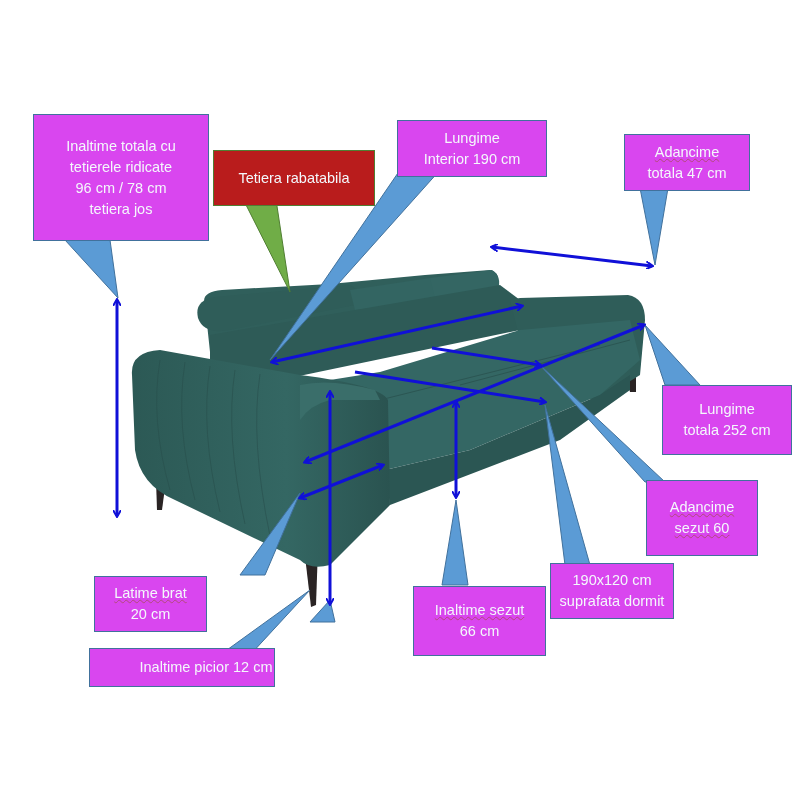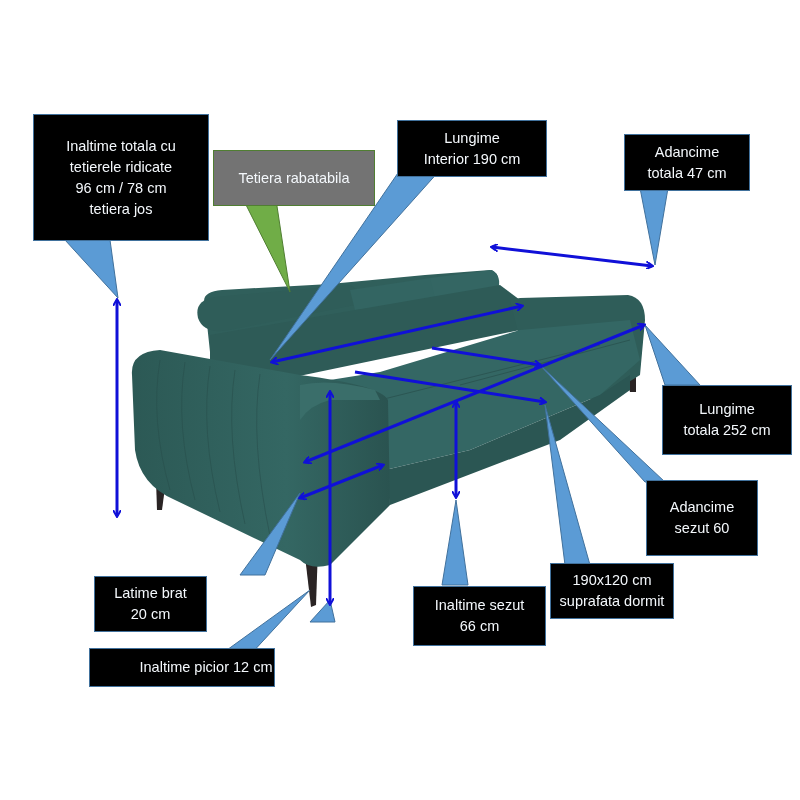--- a/index.html
+++ b/index.html
@@ -1,21 +1,21 @@
 <!DOCTYPE html>
 <html><head>
 <meta charset="utf-8">
 <style>
   html,body{margin:0;padding:0;background:#ffffff;}
   body{width:800px;height:800px;position:relative;overflow:hidden;font-family:"Liberation Sans","DejaVu Sans",sans-serif;}
   #stage{position:absolute;left:0;top:0;width:800px;height:800px;}
-  .callout{position:absolute;background:#000000;border:1px solid #41719c;color:#f4f8fc;font-size:14.5px;line-height:21px;text-align:center;display:flex;flex-direction:column;align-items:center;justify-content:center;box-sizing:border-box;z-index:3;}
-  .callout.green{background:#737373;border-color:#507e32;}
+  .callout{position:absolute;background:#d946ef;border:1px solid #41719c;color:#f4f8fc;font-size:14.5px;line-height:21px;text-align:center;display:flex;flex-direction:column;align-items:center;justify-content:center;box-sizing:border-box;z-index:3;}
+  .callout.green{background:#b91c1c;border-color:#507e32;}
   .callout span{display:block;white-space:nowrap;}
-  .u{text-decoration-style:wavy;text-decoration-color:#b2497a;text-decoration-thickness:1px;}
+  .u{text-decoration:underline;text-decoration-style:wavy;text-decoration-color:#b2497a;text-decoration-thickness:1px;}
   svg{position:absolute;left:0;top:0;}
 </style>
 </head>
 <body>
 
 <div id="stage">
 
   <svg width="800" height="800" viewBox="0 0 800 800">
     <defs>
       <marker id="ah" markerWidth="8" markerHeight="8" refX="6" refY="4" orient="auto-start-reverse" markerUnits="userSpaceOnUse">
@@ -121,21 +121,21 @@
   <div class="callout" style="left:646px;top:480px;width:112px;height:76px;">
     <span class="u">Adancime</span>
     <span class="u">sezut 60</span>
   </div>
 
   <div class="callout" style="left:550px;top:563px;width:124px;height:56px;">
     <span>190x120 cm</span>
     <span>suprafata dormit</span>
   </div>
 
-  <div class="callout" style="left:413px;top:586px;width:133px;height:60px;">
+  <div class="callout" style="left:413px;top:586px;width:133px;height:70px;">
     <span class="u">Inaltime sezut</span>
     <span>66 cm</span>
   </div>
 
 
   <div class="callout" style="left:94px;top:576px;width:113px;height:56px;text-align:right;">
     <span class="u">Latime brat</span>
     <span>20 cm</span>
   </div>
 

